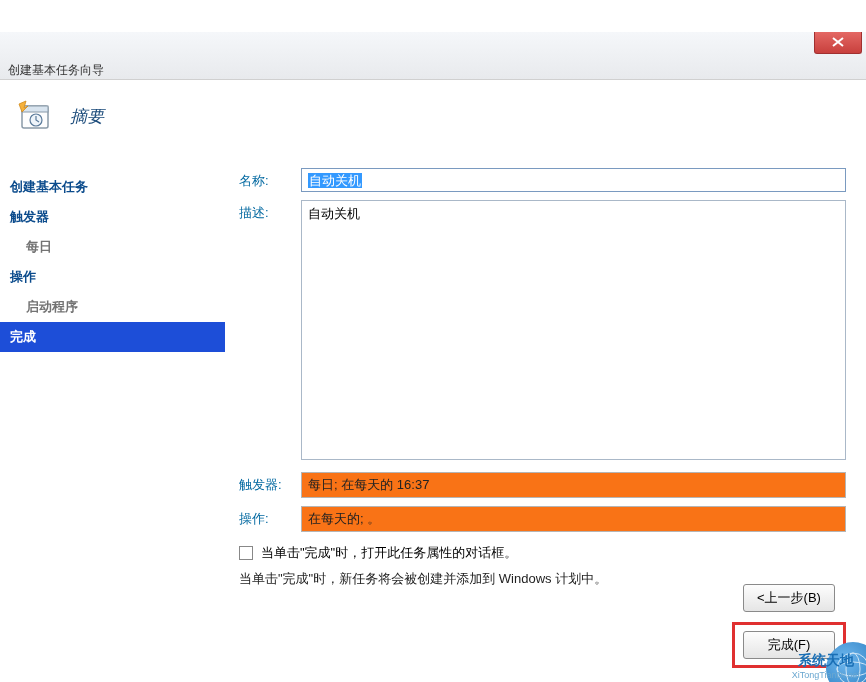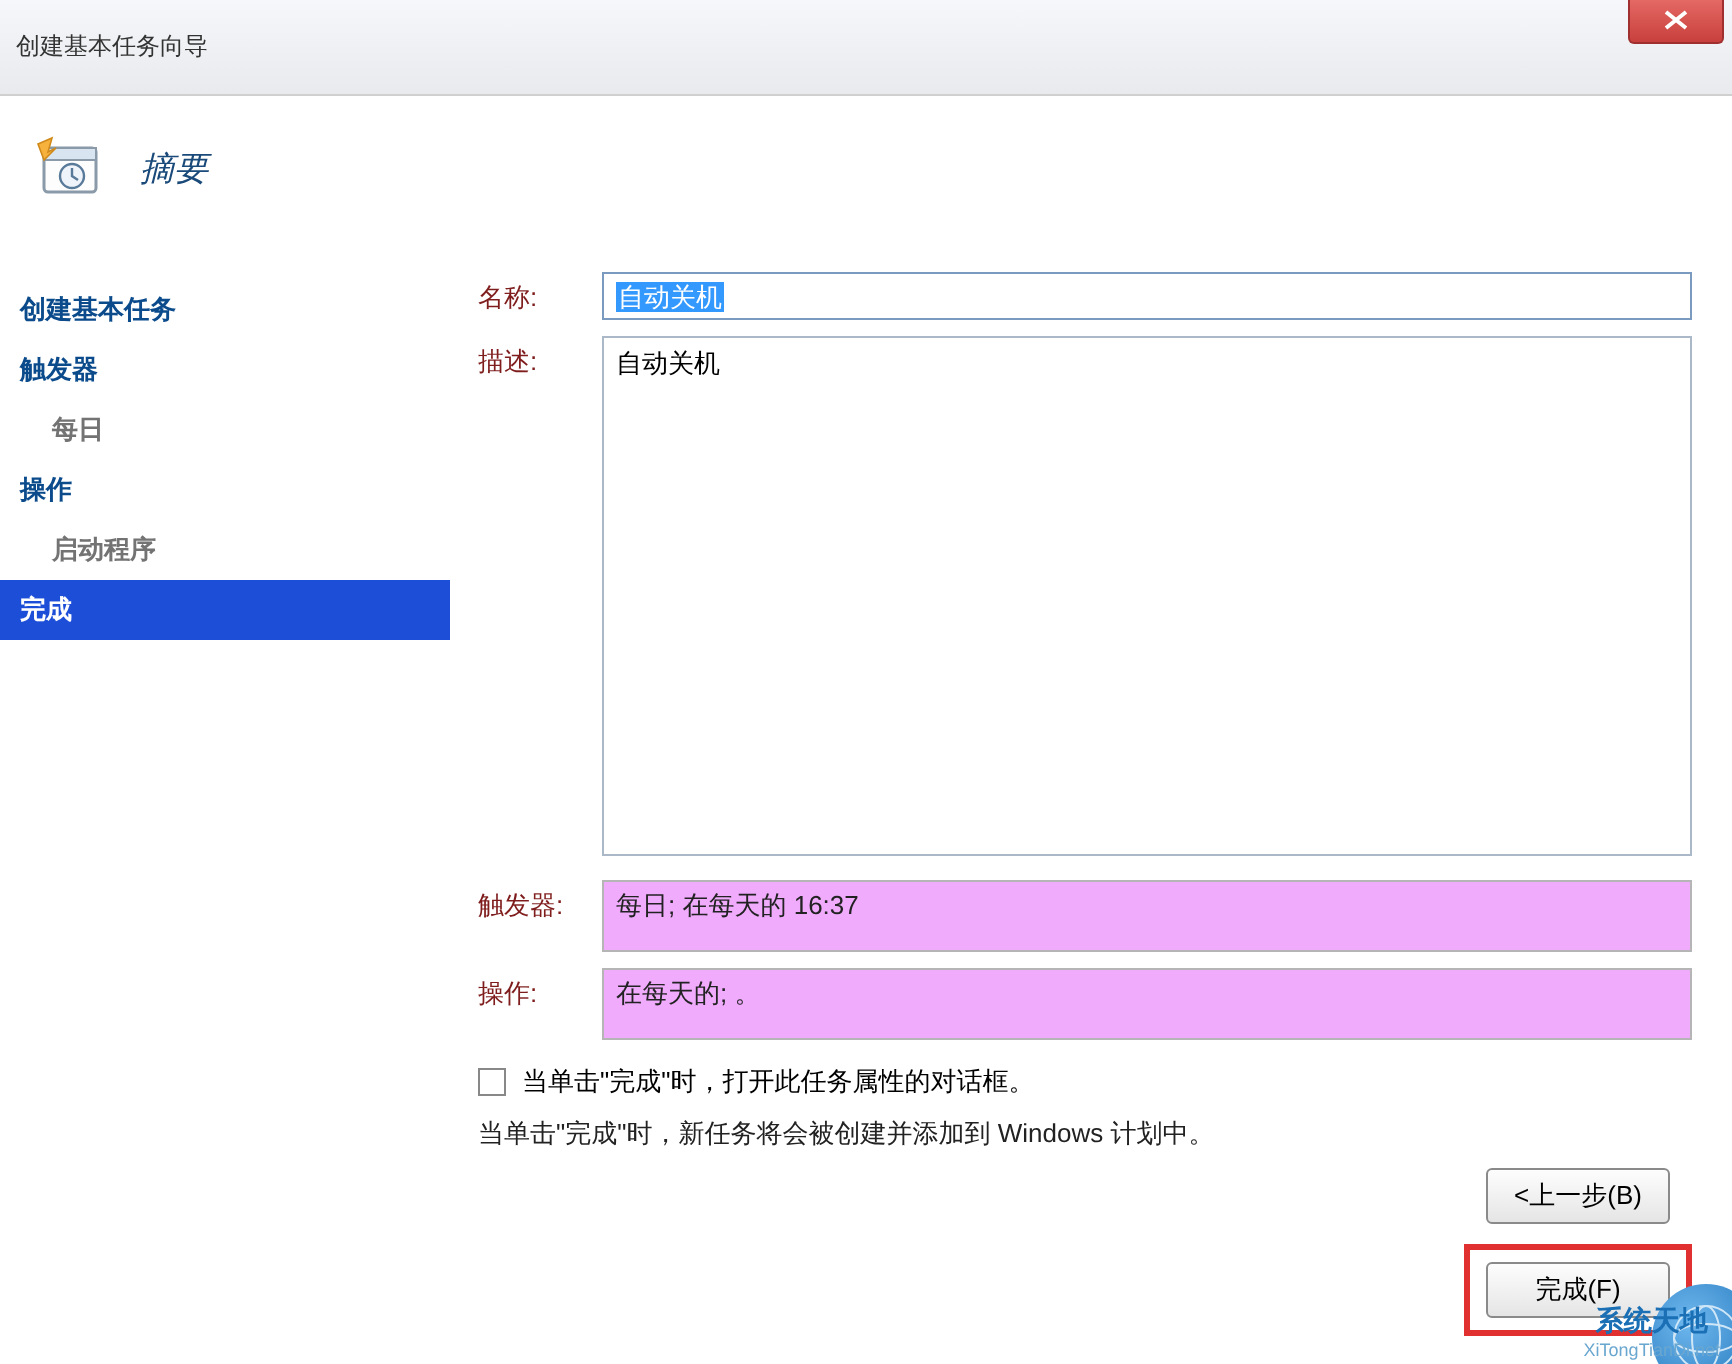--- a/index.html
+++ b/index.html
@@ -12,21 +12,22 @@
   overflow: hidden;
   position: relative;
 }
 .titlebar {
   height: 48px;
   background: linear-gradient(to bottom, #f5f7fa, #e8eaed);
   border-bottom: 1px solid #d0d0d0;
   position: relative;
   padding-left: 8px;
   display: flex;
-  align-items: center;
+  align-items: flex-end;
+  margin-top: 32px;
 }
 .titlebar-title { color: #333; font-size: 12px; }
 .close-btn {
   position: absolute;
   right: 4px;
   top: 0;
   width: 48px;
   height: 22px;
   background: linear-gradient(to bottom, #e46864, #c8403d);
   border: 1px solid #a03030;
@@ -77,21 +78,21 @@
 }
 .main {
   flex: 1;
   padding: 4px 20px 0 14px;
 }
 .row { display: flex; margin-bottom: 8px; }
 .row-label {
   width: 62px;
   text-align: left;
   padding-top: 4px;
-  color: #7f1d1d;
+  color: #0369a1;
 }
 .text-input {
   flex: 1;
   border: 1px solid #7a9ac0;
   padding: 3px 6px;
   font-size: 13px;
   font-family: inherit;
   height: 24px;
   background: #fff;
 }
@@ -111,22 +112,22 @@
   font-family: inherit;
   height: 260px;
   resize: none;
   background: #fff;
 }
 .ro-input {
   flex: 1;
   border: 1px solid #b5b5b5;
   padding: 3px 6px;
   font-size: 13px;
-  height: 36px;
-  background: #f0abfc;
+  height: 26px;
+  background: #f97316;
   color: #222;
 }
 .checkbox-row {
   display: flex;
   align-items: center;
   gap: 8px;
   margin: 12px 0 8px 0;
 }
 .checkbox {
   width: 14px;

